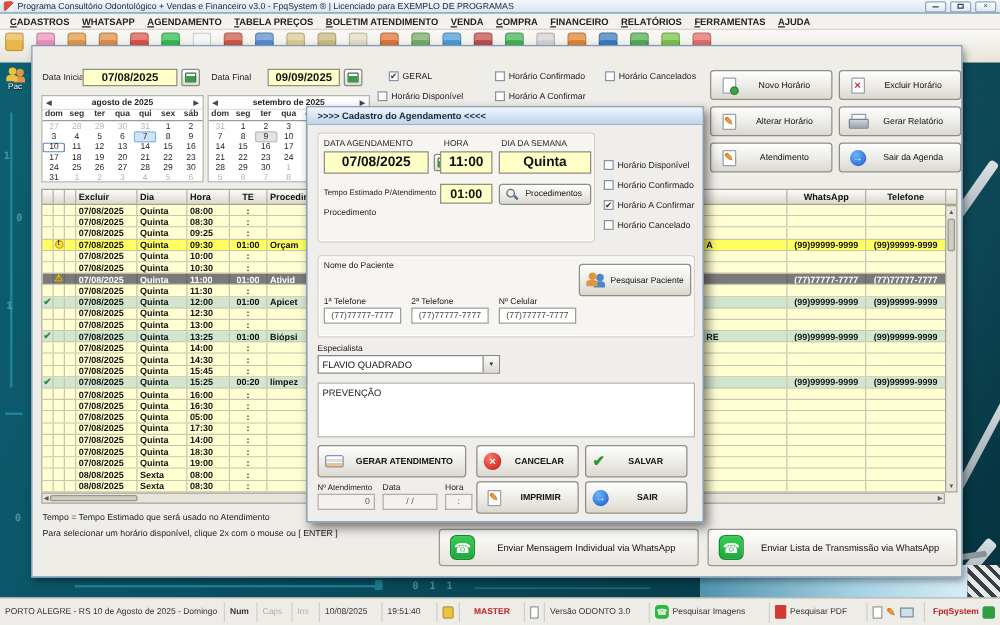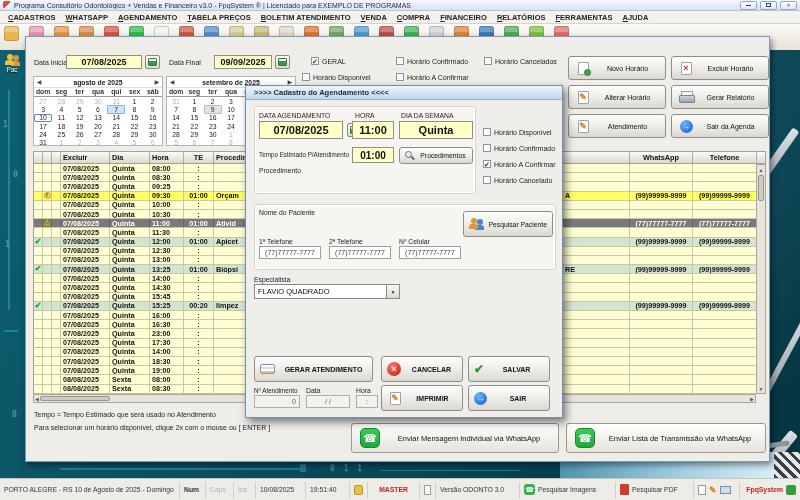--- a/index.html
+++ b/index.html
@@ -717,21 +717,21 @@
               <span class="tc pa" style="width: 248px;"></span>
               <span class="tc" style="width: 63px;"></span>
               <span class="tc" style="width: 64px;"></span>
             </div>
             <div class="trow">
               <span class="tc" style="width: 9px;"></span>
               <span class="tc" style="width: 9px;"></span>
               <span class="tc" style="width: 9px;"></span>
               <span class="tc left" style="width: 49px;">07/08/2025</span>
               <span class="tc left" style="width: 40px;">Quinta</span>
-              <span class="tc left" style="width: 34px;">23:00</span>
+              <span class="tc left" style="width: 34px;">05:00</span>
               <span class="tc" style="width: 30px;">:</span>
               <span class="tc left" style="width: 168px;"></span>
               <span class="tc pa" style="width: 248px;"></span>
               <span class="tc" style="width: 63px;"></span>
               <span class="tc" style="width: 64px;"></span>
             </div>
             <div class="trow">
               <span class="tc" style="width: 9px;"></span>
               <span class="tc" style="width: 9px;"></span>
               <span class="tc" style="width: 9px;"></span>
@@ -894,20 +894,21 @@
       <span class="ph" style="left:74px;top:41px;width:62px;height:13px">(77)77777-7777</span>
       <span class="dl" style="left:144px;top:33px">Nº Celular</span>
       <span class="ph" style="left:144px;top:41px;width:62px;height:13px">(77)77777-7777</span>
     </div>
 
     <span class="dl" style="left:8px;top:190px">Especialista</span>
     <div class="combo">
       <span class="cv">FLAVIO QUADRADO</span>
       <span class="dd">▼</span>
     </div>
+    <div class="memo">PREVENÇÃO</div>
 
     <button class="dbtn" style="left:8px;top:270px;width:119px;height:26px">
       <span class="cardi"></span>
       <span class="cap">GERAR ATENDIMENTO</span>
       </button>
     <button class="dbtn" style="left:135px;top:270px;width:82px;height:26px">
       <span class="redc">
           <i>×</i>
         </span>
       <span class="cap">CANCELAR</span>

